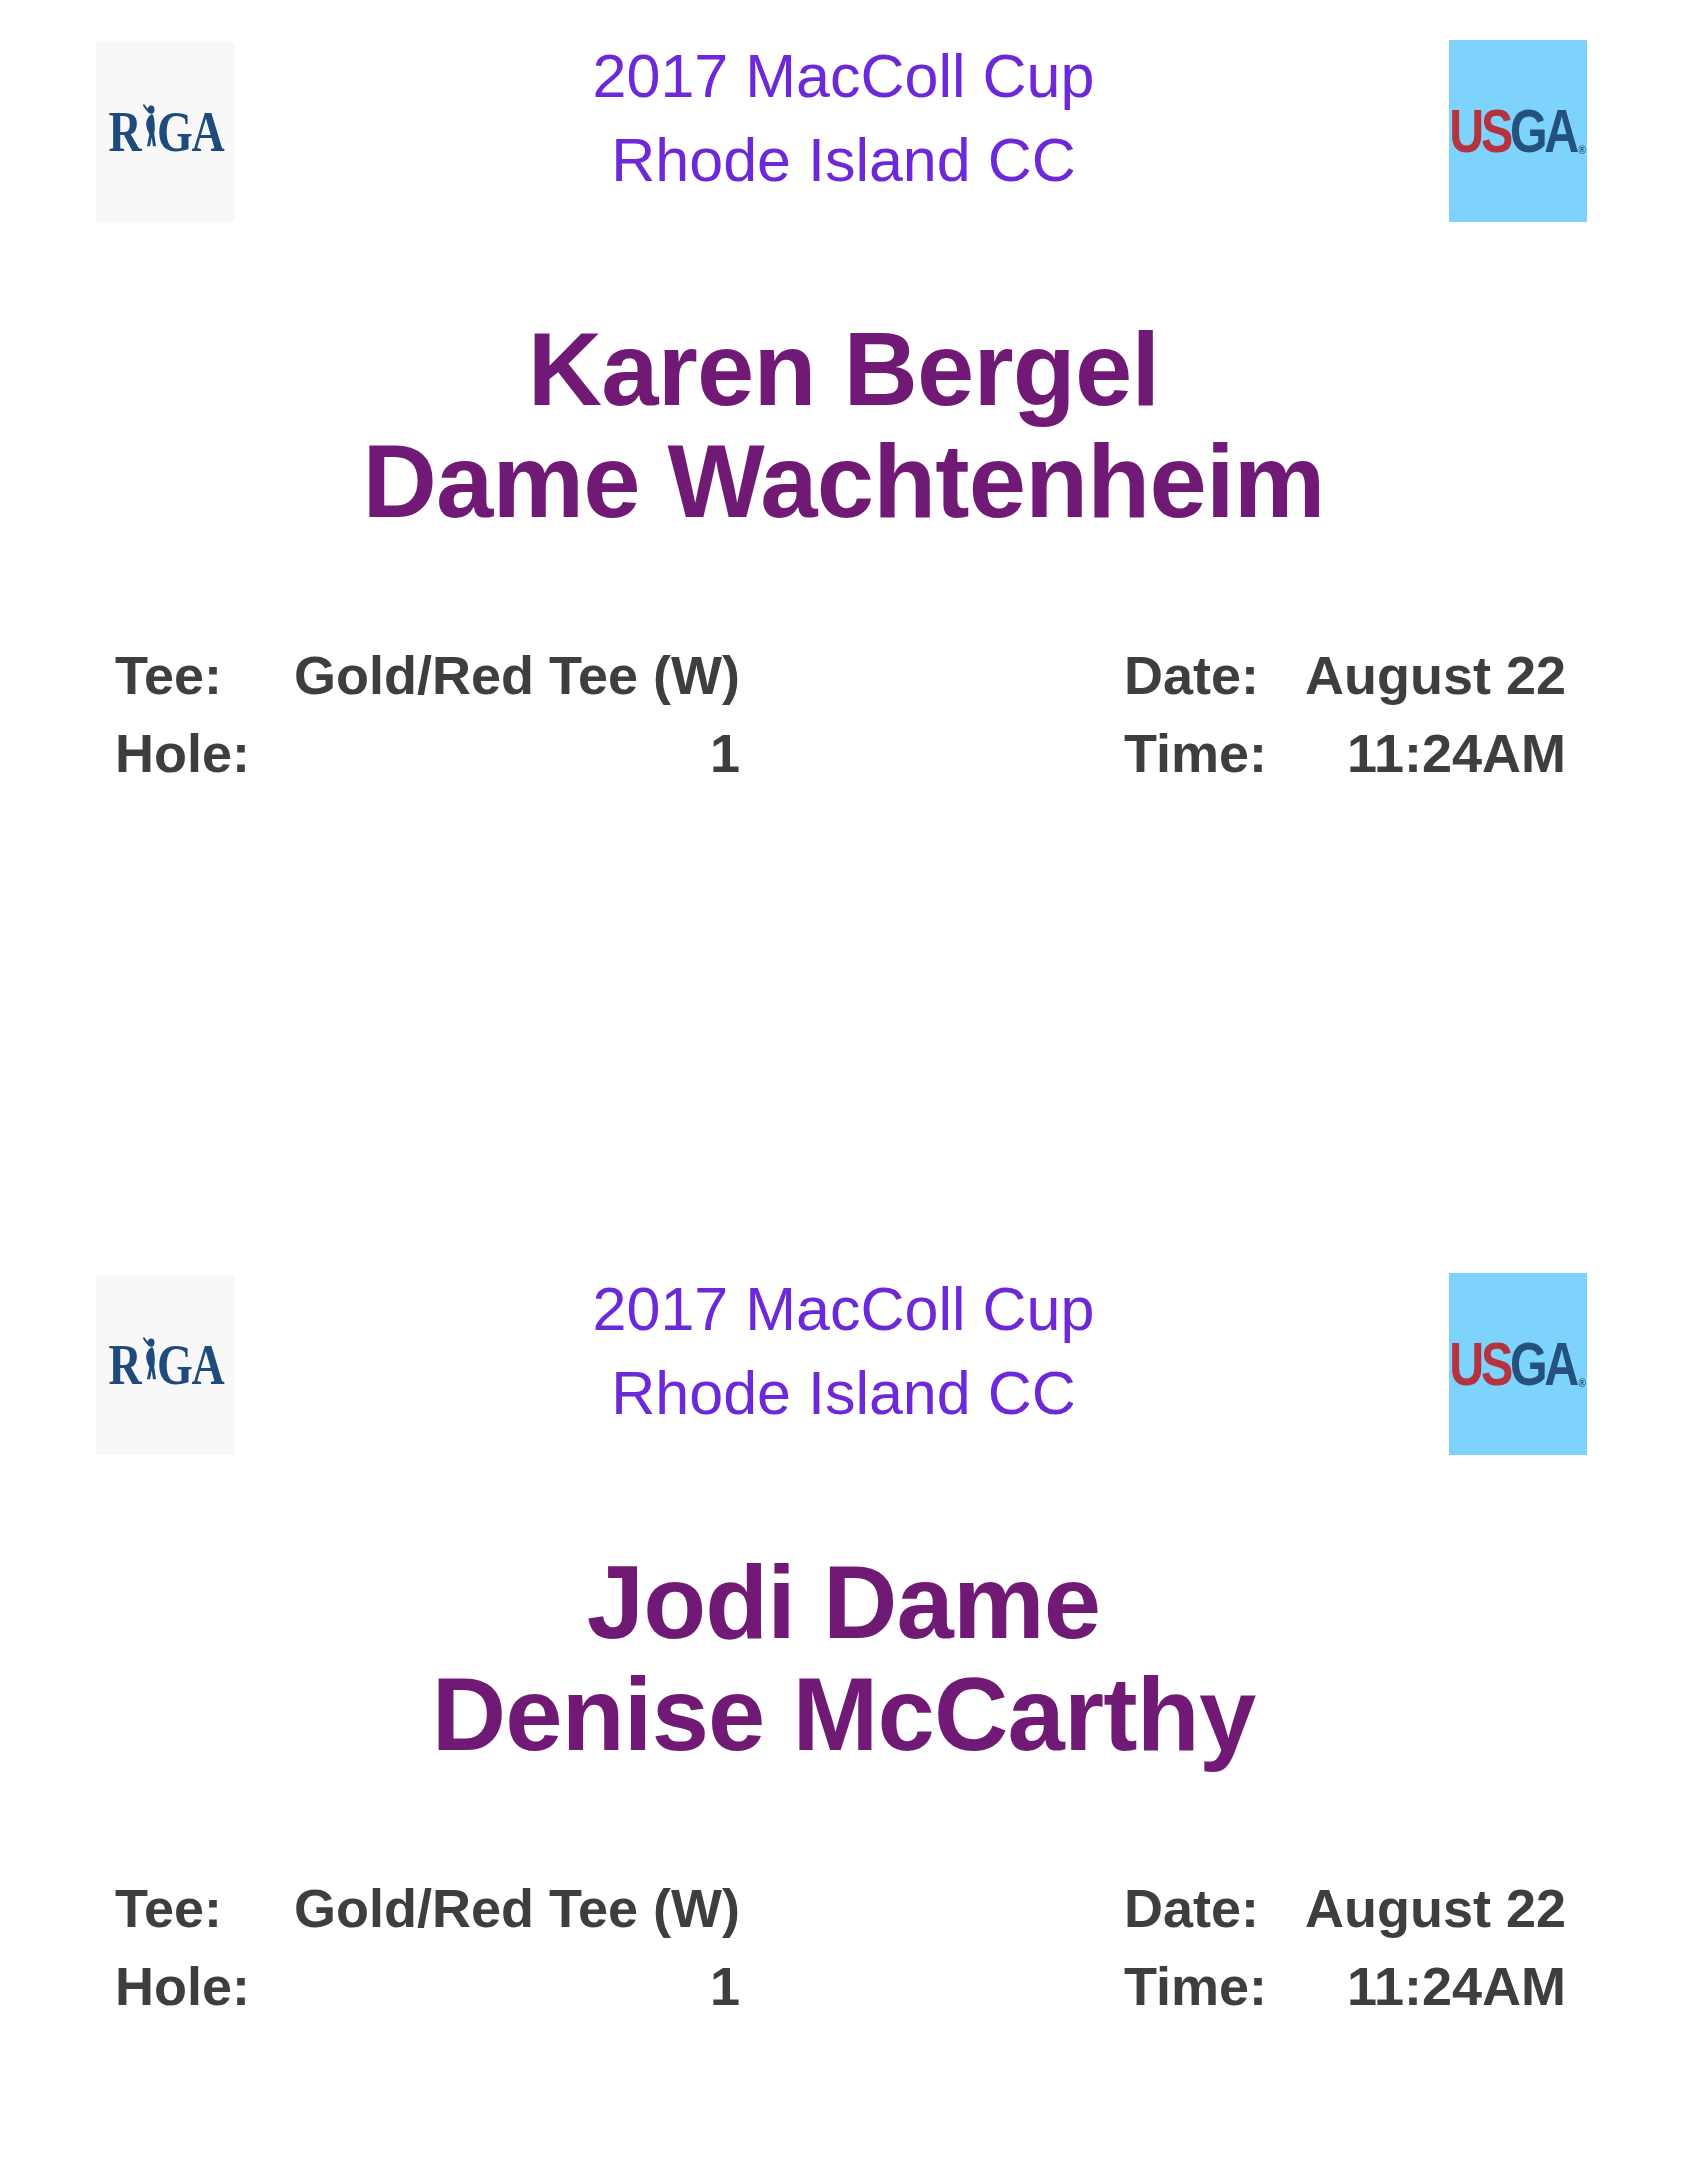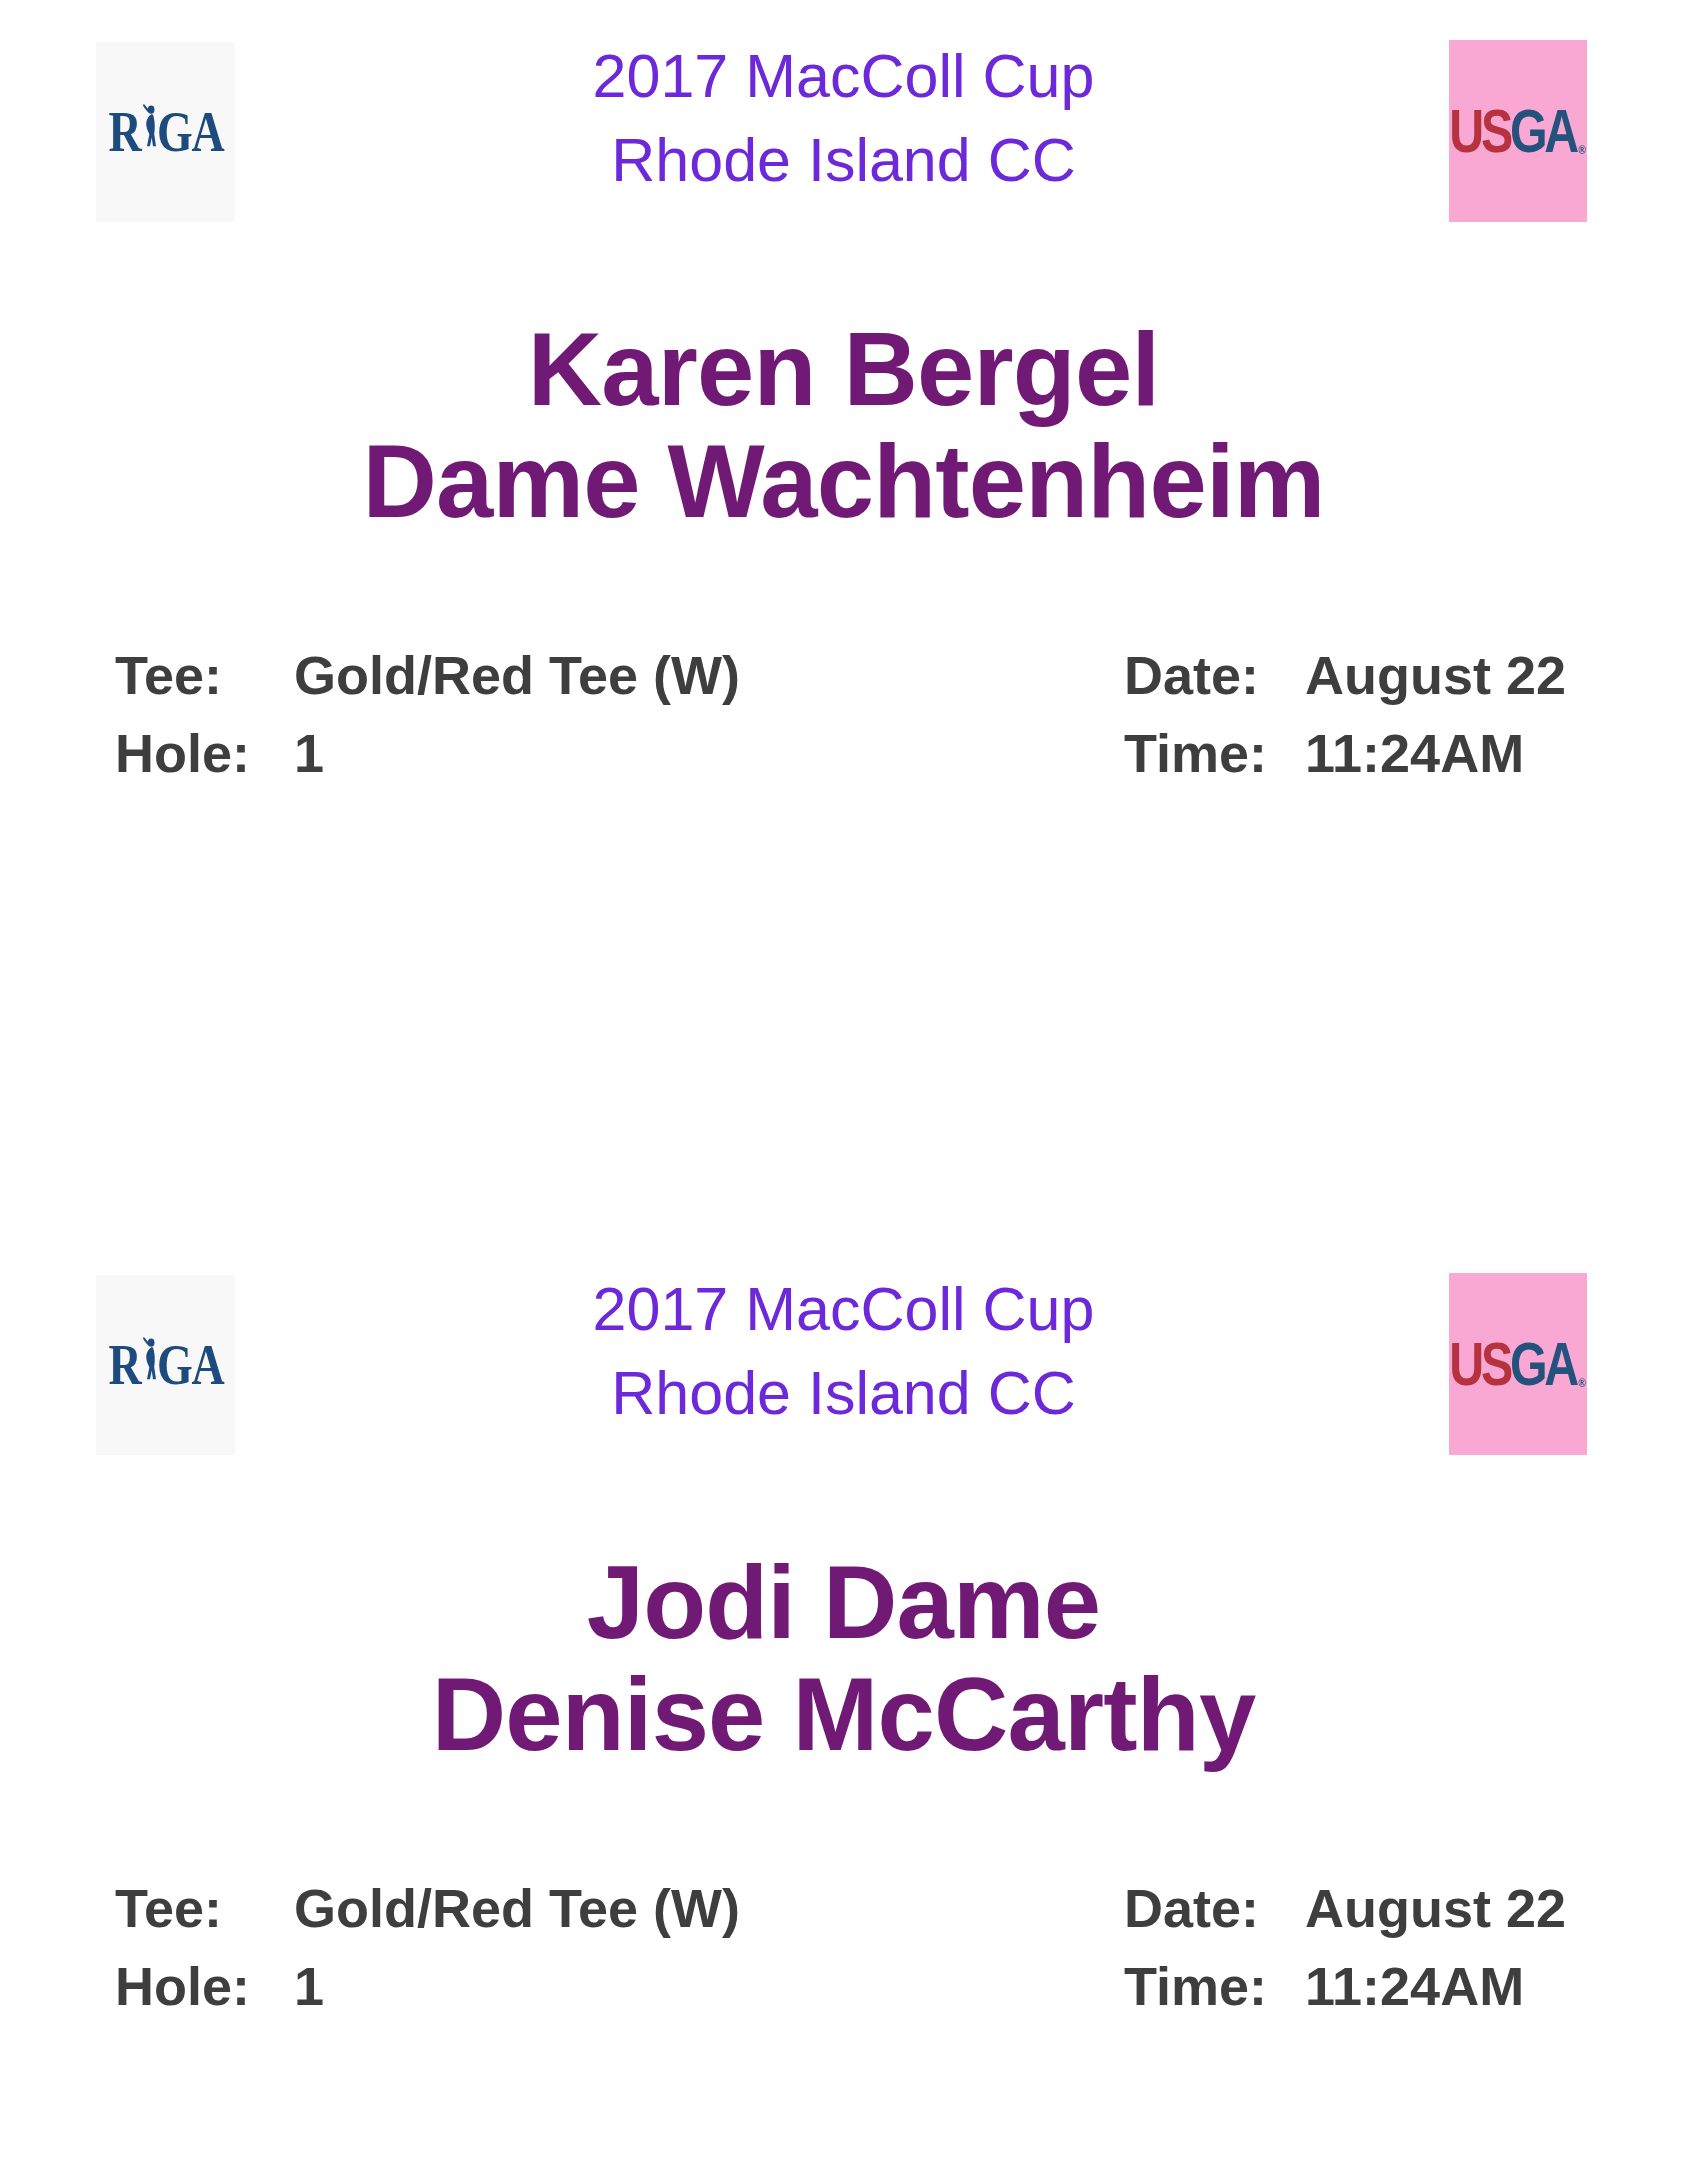--- a/index.html
+++ b/index.html
@@ -31,21 +31,21 @@
     justify-content: center;
   }
   .logo-box.riga {
     left: 96px; top: 42px;
     width: 139px; height: 180px;
     background: #f8f8f8;
   }
   .logo-box.usga {
     left: 1449px; top: 40px;
     width: 138px; height: 182px;
-    background: #f9a8d4;
+    background: #7dd3fc;
   }
   .riga-word {
     display: flex;
     align-items: center;
     font-family: "Liberation Serif", serif;
     font-weight: 700;
     font-size: 56px;
     letter-spacing: -1.7px;
     color: #1d4b7d;
     transform: scaleX(0.82);
@@ -111,21 +111,21 @@
     position: absolute;
     top: 636px;
     font-size: 54px;
     line-height: 78px;
     font-weight: 700;
     color: #3e3e3e;
     white-space: nowrap;
   }
   .info-block.left  { left: 115px; }
   .info-block.right { left: 1124px; }
-  .info-row { display: flex; }
+  .info-row { display: flex; justify-content: space-between; }
   .info-block.left  .info-label { width: 179px; flex: 0 0 auto; }
   .info-block.right .info-label { width: 181px; flex: 0 0 auto; }
 </style>
 </head>
 <body>
 
 <div class="card card-1">
 
   <div class="logo-box riga">
     <div class="riga-word">

